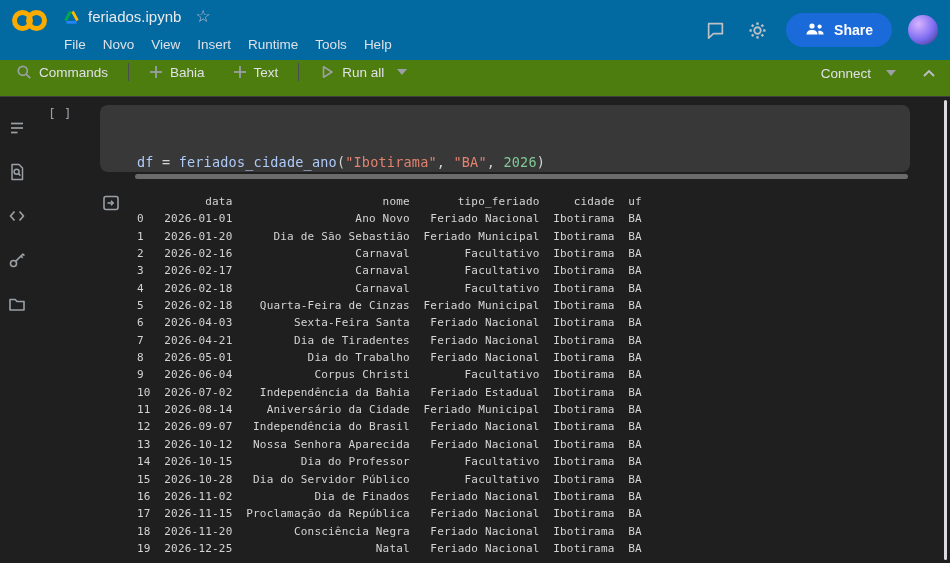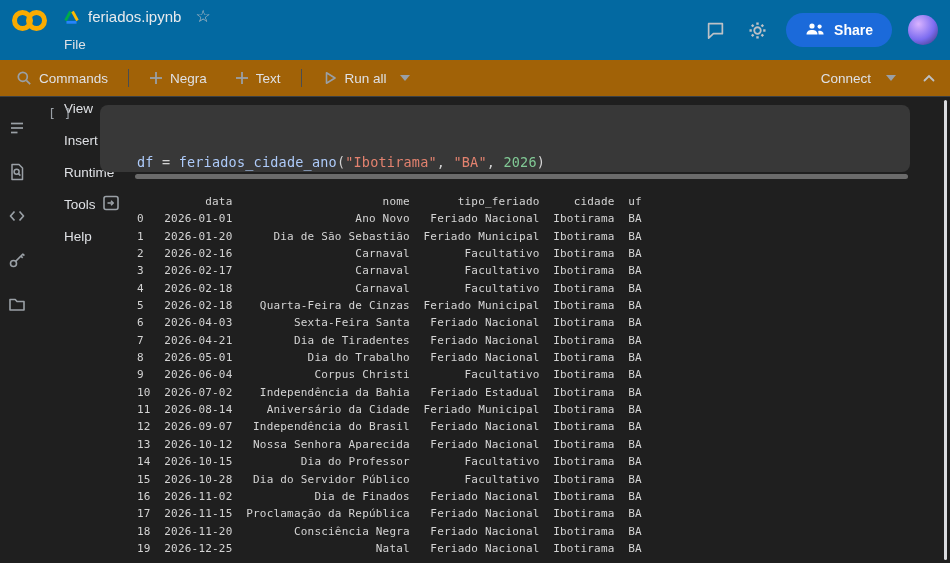--- a/index.html
+++ b/index.html
@@ -8,28 +8,28 @@
   .app { position:relative; width:950px; height:563px; background:#1f1f1f; overflow:hidden; color:#e8eaed; }
 
   
   .header { position:absolute; top:0; left:0; right:0; height:60px; background:#0369a1; }
   .logo { position:absolute; left:12px; top:10px; display:flex; }
   .ring { width:21px; height:21px; border:5.5px solid #f9ab00; border-radius:50%; }
   .ring + .ring { margin-left:-7px; }
   .file-row { position:absolute; left:64px; top:8px; display:flex; align-items:center; gap:9px; }
   .filename { font-size:15px; color:#e8eaed; }
   .star { font-size:17px; color:#bdc1c6; margin-left:5px; line-height:1; }
-  .menus { position:absolute; left:64px; top:37px; display:flex; gap:17px; font-size:13.5px; color:#dfe1e5;flex-direction:column; }
+  .menus { position:absolute; left:64px; top:37px; display:flex; gap:17px; font-size:13.5px; color:#dfe1e5; }
   .header-right { position:absolute; right:12px; top:0; height:60px; display:flex; align-items:center; gap:16px; }
   .icon-btn { color:#bdc1c6; display:flex; align-items:center; justify-content:center; width:26px; height:26px; cursor:pointer; }
   .share { display:flex; align-items:flex-start; gap:9px; background:#1b6ada; color:#fff; border-radius:19px; padding:9px 19px; font-size:14px; font-weight:bold; cursor:pointer; }
   .avatar { width:30px; height:30px; border-radius:50%; background:radial-gradient(circle at 35% 30%, #d9b3ff, #7c6cf0 55%, #35306e); }
 
   
-  .toolbar { position:absolute; top:60px; left:0; right:0; height:37px; background:#a16207; border-bottom:1px solid #3c4043; display:flex; align-items:center; justify-content:space-between; padding:0 8px; }
+  .toolbar { position:absolute; top:60px; left:0; right:0; height:37px; background:#4d7c0f; border-bottom:1px solid #3c4043; display:flex; align-items:flex-start; justify-content:space-between; padding:0 8px; }
   .tb-left, .tb-right { display:flex; align-items:center; gap:12px; }
   .tb-btn { display:flex; align-items:center; gap:7px; color:#dfe1e5; font-size:13.5px; padding:4px 8px; cursor:pointer; white-space:nowrap; }
   .tb-btn .ic { color:#9aa0a6; display:flex; }
   .tb-div { width:1px; height:18px; background:#4a4d51; }
 
   
   .sidebar { position:absolute; top:97px; left:0; width:34px; bottom:0; display:flex; flex-direction:column; align-items:center; padding-top:14px; gap:11px; }
   .sb-btn { width:28px; height:33px; display:flex; align-items:center; justify-content:center; color:#9aa0a6; cursor:pointer; }
 
   
@@ -128,21 +128,21 @@
         <span>Commands</span>
       </span>
       <span class="tb-div"></span>
       <span class="tb-btn">
         <span class="ic">
           <svg width="14" height="14" viewBox="0 0 14 14" stroke="currentColor" stroke-width="1.8">
             <path d="M7 1 V13"></path>
               <path d="M1 7 H13"></path>
           </svg>
         </span>
-        <span>Negra</span>
+        <span>Bahia</span>
       </span>
       <span class="tb-btn">
         <span class="ic">
           <svg width="14" height="14" viewBox="0 0 14 14" stroke="currentColor" stroke-width="1.8">
             <path d="M7 1 V13"></path>
               <path d="M1 7 H13"></path>
           </svg>
         </span>
         <span>Text</span>
       </span>

